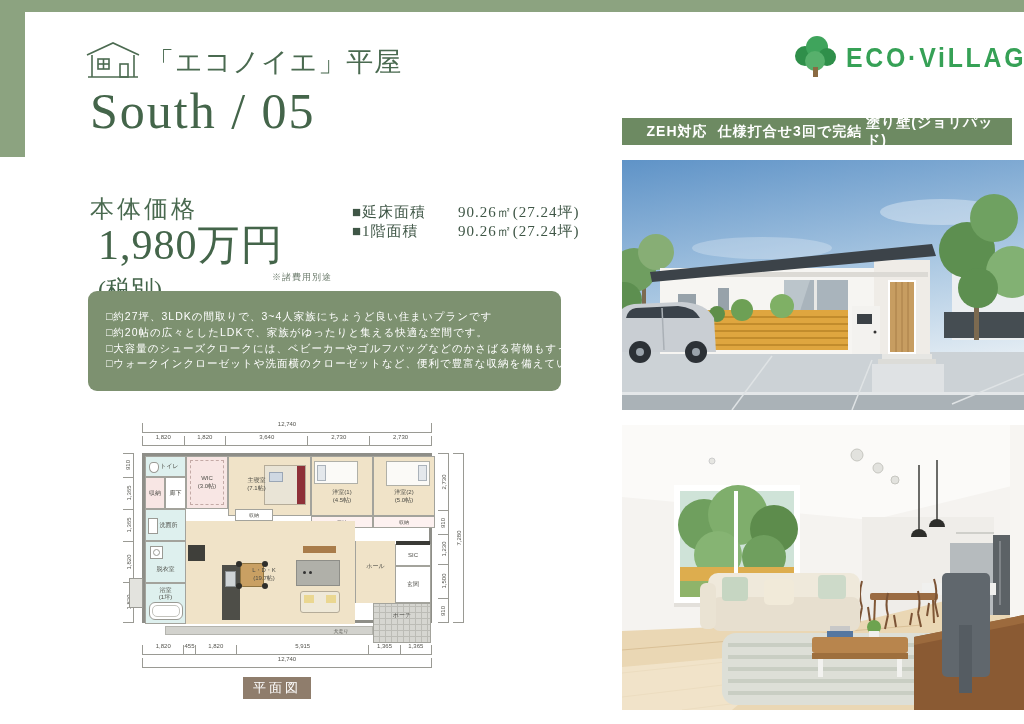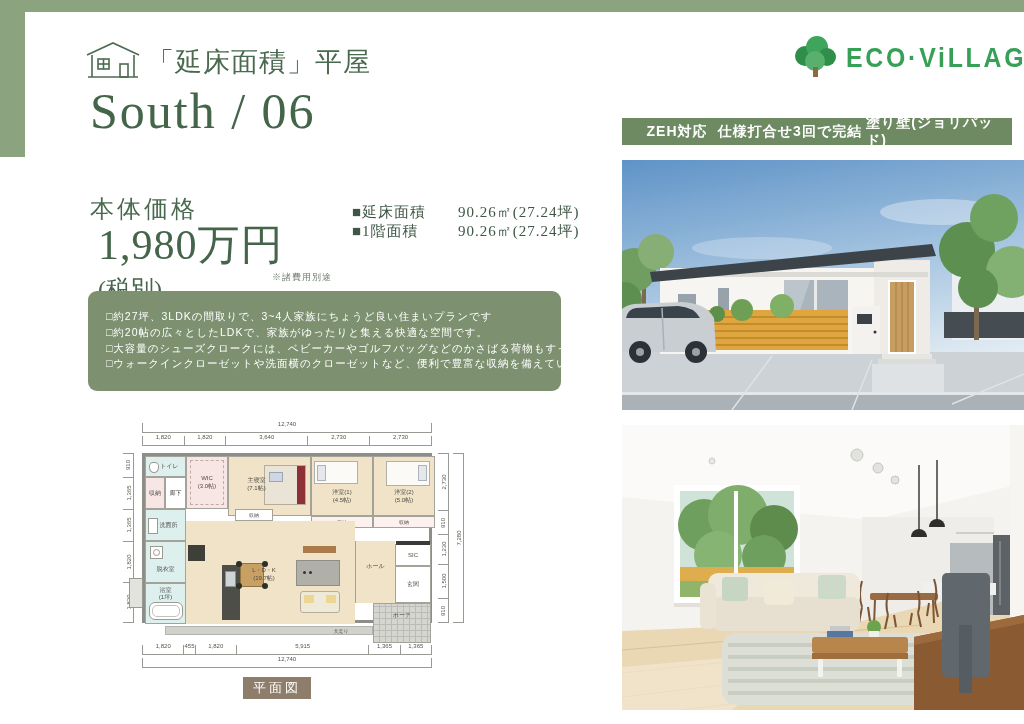--- a/index.html
+++ b/index.html
@@ -102,22 +102,22 @@
     <polyline points="1,15 27,3 53,15"></polyline>
     <line x1="6" y1="15" x2="6" y2="37"></line>
     <line x1="48" y1="15" x2="48" y2="37"></line>
     <line x1="2" y1="37" x2="52" y2="37"></line>
     <rect x="12" y="19" width="11" height="10"></rect>
     <line x1="17.5" y1="19" x2="17.5" y2="29"></line>
     <line x1="12" y1="24" x2="23" y2="24"></line>
     <rect x="34" y="24" width="8" height="13"></rect>
   </svg>
 </div>
-<div class="abs series-title">「延床面積」平屋</div>
-<div class="abs model-name">South / 06</div>
+<div class="abs series-title">「エコノイエ」平屋</div>
+<div class="abs model-name">South / 05</div>
 
 <div class="abs logo">
   <span>
     <svg width="48" height="44" viewBox="0 0 48 44">
       <circle cx="15" cy="22" r="10" fill="#2f8f4a"></circle>
       <circle cx="27" cy="13" r="11" fill="#3fa45c"></circle>
       <circle cx="37" cy="23" r="9" fill="#2f8f4a"></circle>
       <circle cx="25" cy="27" r="10" fill="#57b06c"></circle>
       <rect x="23" y="33" width="5" height="10" fill="#8a6a42"></rect>
     </svg>

